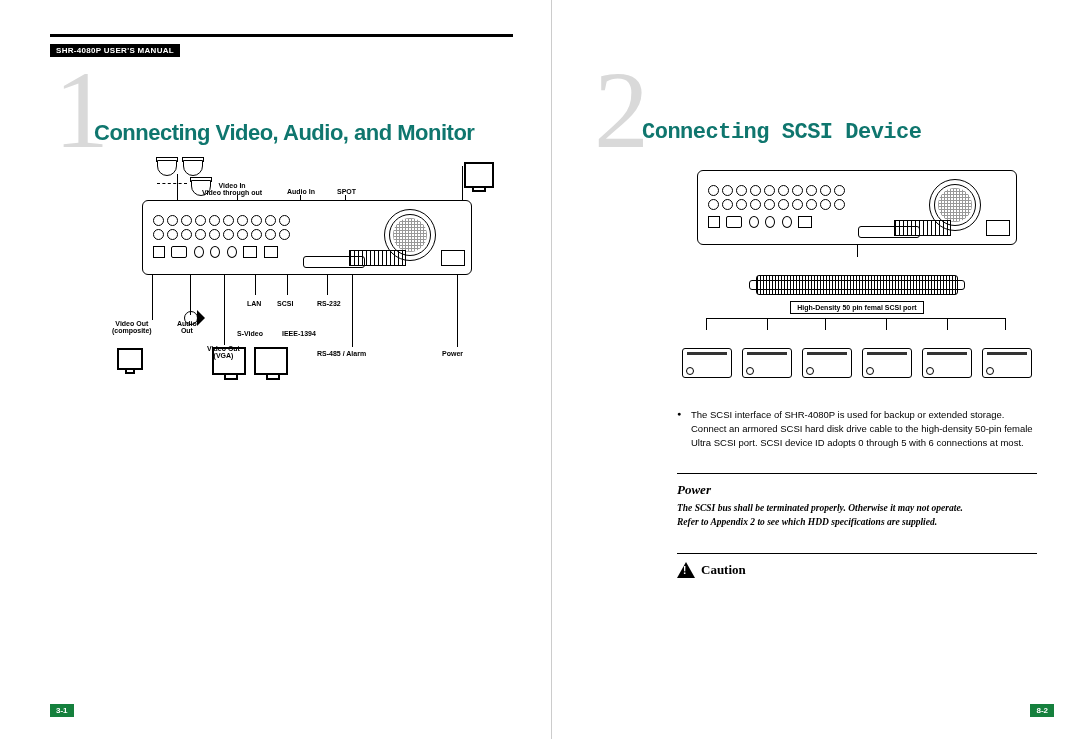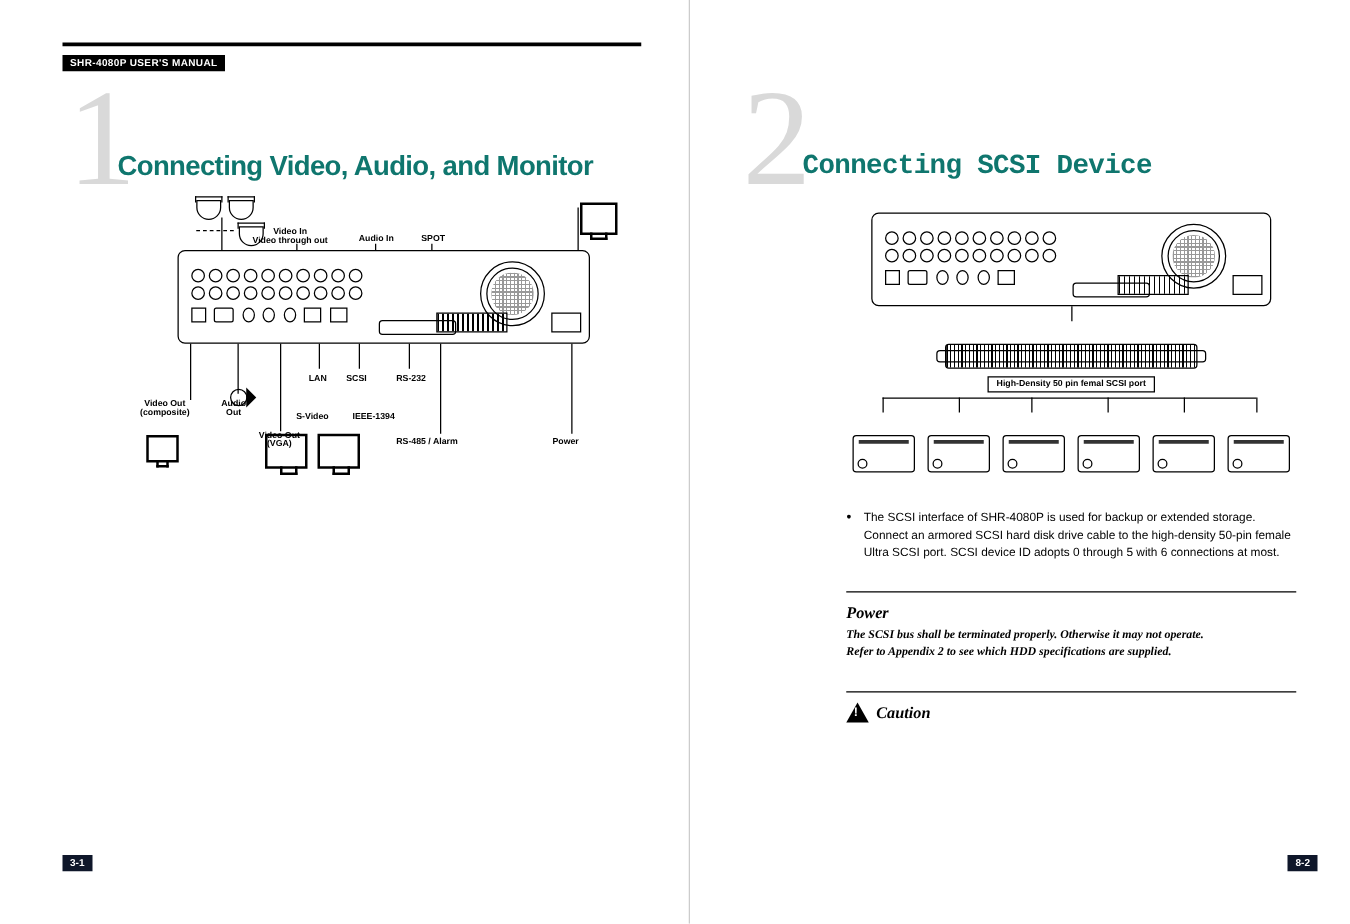--- a/index.html
+++ b/index.html
@@ -237,39 +237,38 @@
   }
   .note-body {
     font-family: "Times New Roman", Times, serif;
     font-style: italic;
     font-weight: bold;
     font-size: 9.5px;
     line-height: 1.4;
   }
   .caution-title {
     font-family: "Times New Roman", Times, serif;
-    font-style: italic;
     font-weight: bold;
     font-size: 13px;
     display:flex;
     align-items:center;
     gap:6px;
   }
   .warn-tri {
     width:0;height:0;border-left:9px solid transparent;border-right:9px solid transparent;border-bottom:16px solid #000;
     position:relative;display:inline-block;
   }
   .warn-tri::after{content:"!";position:absolute;left:-3px;top:3px;color:#fff;font-style:normal;font-size:10px;font-weight:bold;font-family:Arial;}
   
   .page-num {
     position: absolute;
-    bottom: 42px;
+    bottom: 22px;
     font-size: 8px;
     font-weight: bold;
-    background: #0f172a;
+    background: #15803d;
     color: #fff;
     padding: 2px 6px;
   }
   .page-num.left { left: 38px; }
   .page-num.right { right: 38px; }
 
   
   .lead { position:absolute; width:1px; background:#000; }
   .lead-h { position:absolute; height:1px; background:#000; }
 </style>

